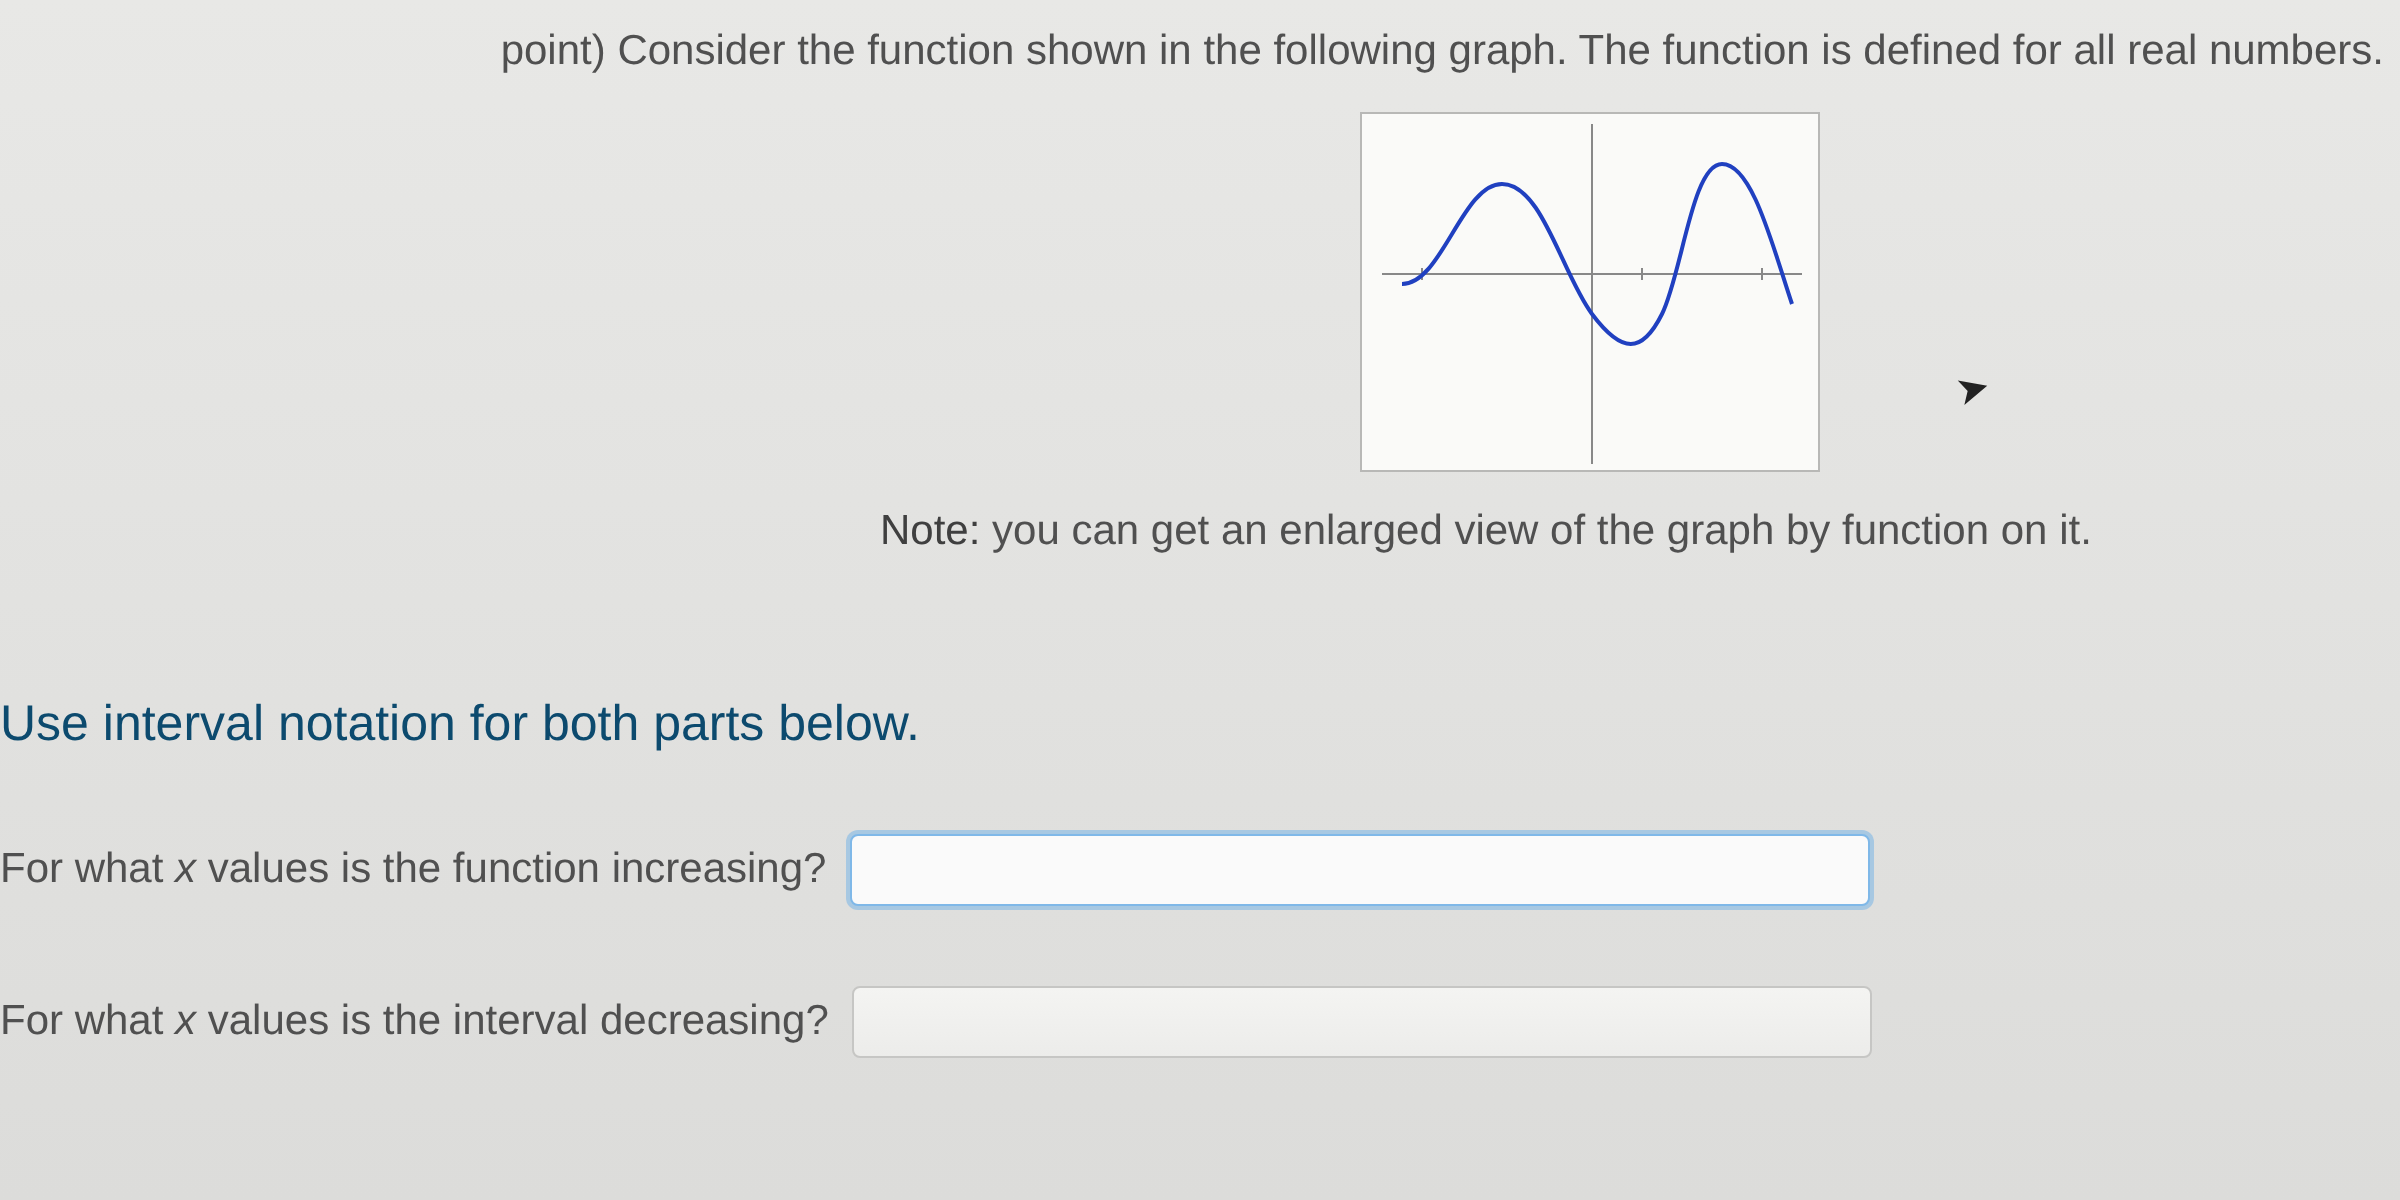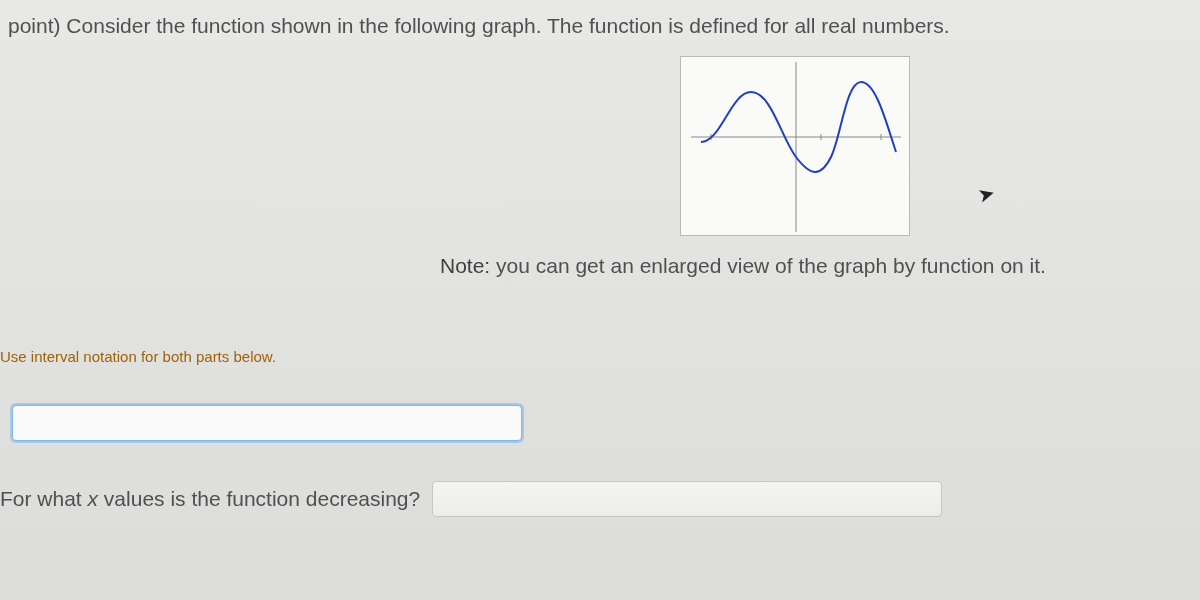--- a/index.html
+++ b/index.html
@@ -10,20 +10,21 @@
     font-family: Arial, Helvetica, sans-serif;
     color: #4a4a4a;
     overflow: hidden;
     position: relative;
     padding: 14px 0 0 0;
   }
   .problem-text {
     font-size: 21px;
     color: #505050;
     padding: 0 8px 10px 8px;
+    text-align: right;
   }
   .graph-container {
     width: 230px;
     height: 180px;
     margin: 8px auto 4px 680px;
     background: #fafaf8;
     border: 1px solid #b8b8b6;
     position: relative;
   }
   .graph-container svg { display:block; }
@@ -35,22 +36,22 @@
     color: #222;
     transform: rotate(-15deg);
   }
   .note-line {
     font-size: 21px;
     color: #505050;
     padding: 14px 8px 0 440px;
   }
   .note-line b { font-weight: normal; color:#3f3f3f;}
   .instruction {
-    font-size: 15px;
-    color: #a16207;
+    font-size: 25px;
+    color: #0c4a6e;
     padding: 70px 8px 0 0;
   }
   .question-row {
     display: flex;
     align-items: center;
     padding-top: 40px;
   }
   .question-row.second { padding-top: 40px; }
   .question-label {
     font-size: 21px;
@@ -98,21 +99,24 @@
 
 <span class="cursor-arrow">➤</span>
 
 <div class="note-line">
   <b>Note:</b><span> you can get an enlarged view of the graph by function on it.</span>
 </div>
 
 <div class="instruction">Use interval notation for both parts below.</div>
 
 <div class="question-row">
+  <span class="question-label">
+    <span>For what </span><span class="xvar">x</span><span> values is the function increasing?</span>
+  </span>
   <input type="text" class="answer-input focused" value="" style="">
 </div>
 
 <div class="question-row second">
   <span class="question-label">
-    <span>For what </span><span class="xvar">x</span><span> values is the function decreasing?</span>
+    <span>For what </span><span class="xvar">x</span><span> values is the interval decreasing?</span>
   </span>
   <input type="text" class="answer-input" value="" style="">
 </div>
 
 </body></html>

